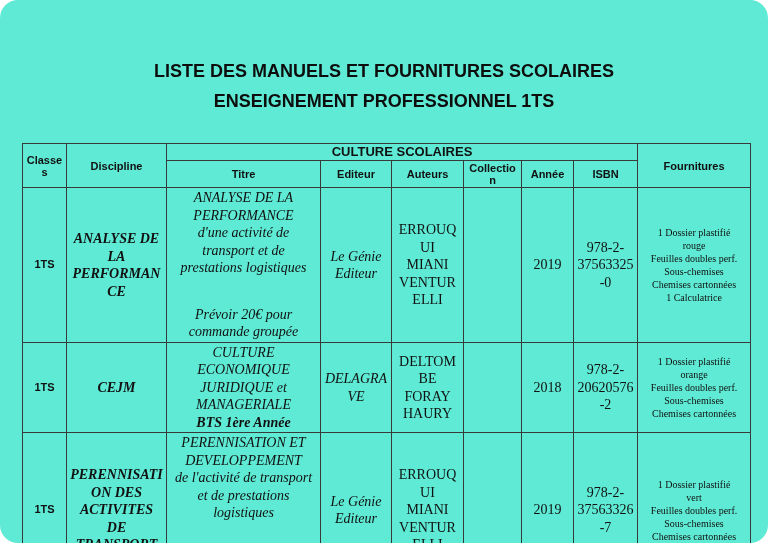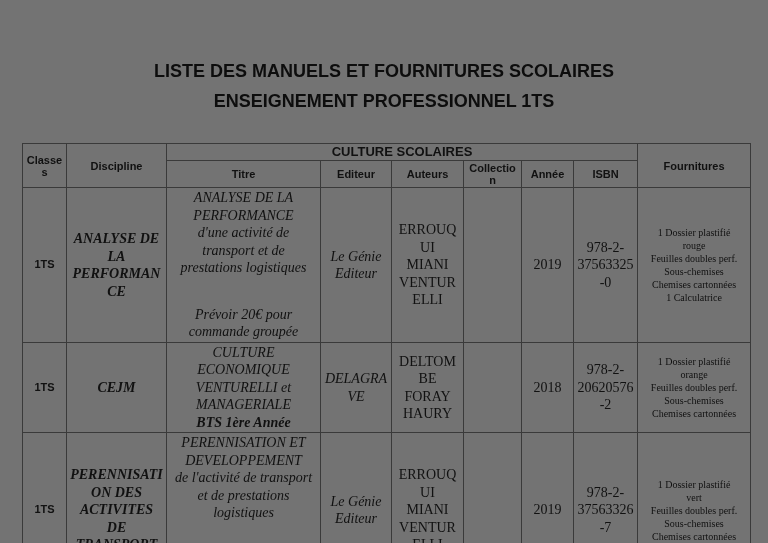--- a/index.html
+++ b/index.html
@@ -1,23 +1,24 @@
 <!DOCTYPE html>
 <html><head>
 <meta charset="utf-8">
 <style>
   html, body { margin: 0; padding: 0; background: #ffffff; }
   .page {
     position: relative;
     width: 768px;
     height: 543px;
-    background: #737373;
+    background: #5eead4;
     color: #111111;
     font-family: "Liberation Serif", serif;
     overflow: hidden;
+    border-radius: 18px;
   }
   .doc-title {
     padding-top: 56px;
     text-align: center;
     font-family: "Liberation Sans", sans-serif;
     font-weight: bold;
     font-size: 18px;
     line-height: 30px;
     color: #0d0d0d;
   }
@@ -132,21 +133,21 @@
 Sous-chemises
 Chemises cartonnées
 1 Calculatrice</div>
         </td>
       </tr>
 
       <tr class="body-row-2">
         <td class="cell-classe">1TS</td>
         <td class="cell-discipline">CEJM</td>
         <td class="cell-titre">
-          <div class="t-main">CULTURE ECONOMIQUE VENTURELLI et MANAGERIALE</div>
+          <div class="t-main">CULTURE ECONOMIQUE JURIDIQUE et MANAGERIALE</div>
           <div class="t-bold">BTS 1ère Année</div>
         </td>
         <td class="cell-editeur">DELAGRAVE</td>
         <td class="cell-auteurs">DELTOMBE
 FORAY
 HAURY</td>
         <td class="cell-collection"></td>
         <td class="cell-annee">2018</td>
         <td class="cell-isbn">978-2-20620576-2</td>
         <td class="cell-fournitures">

